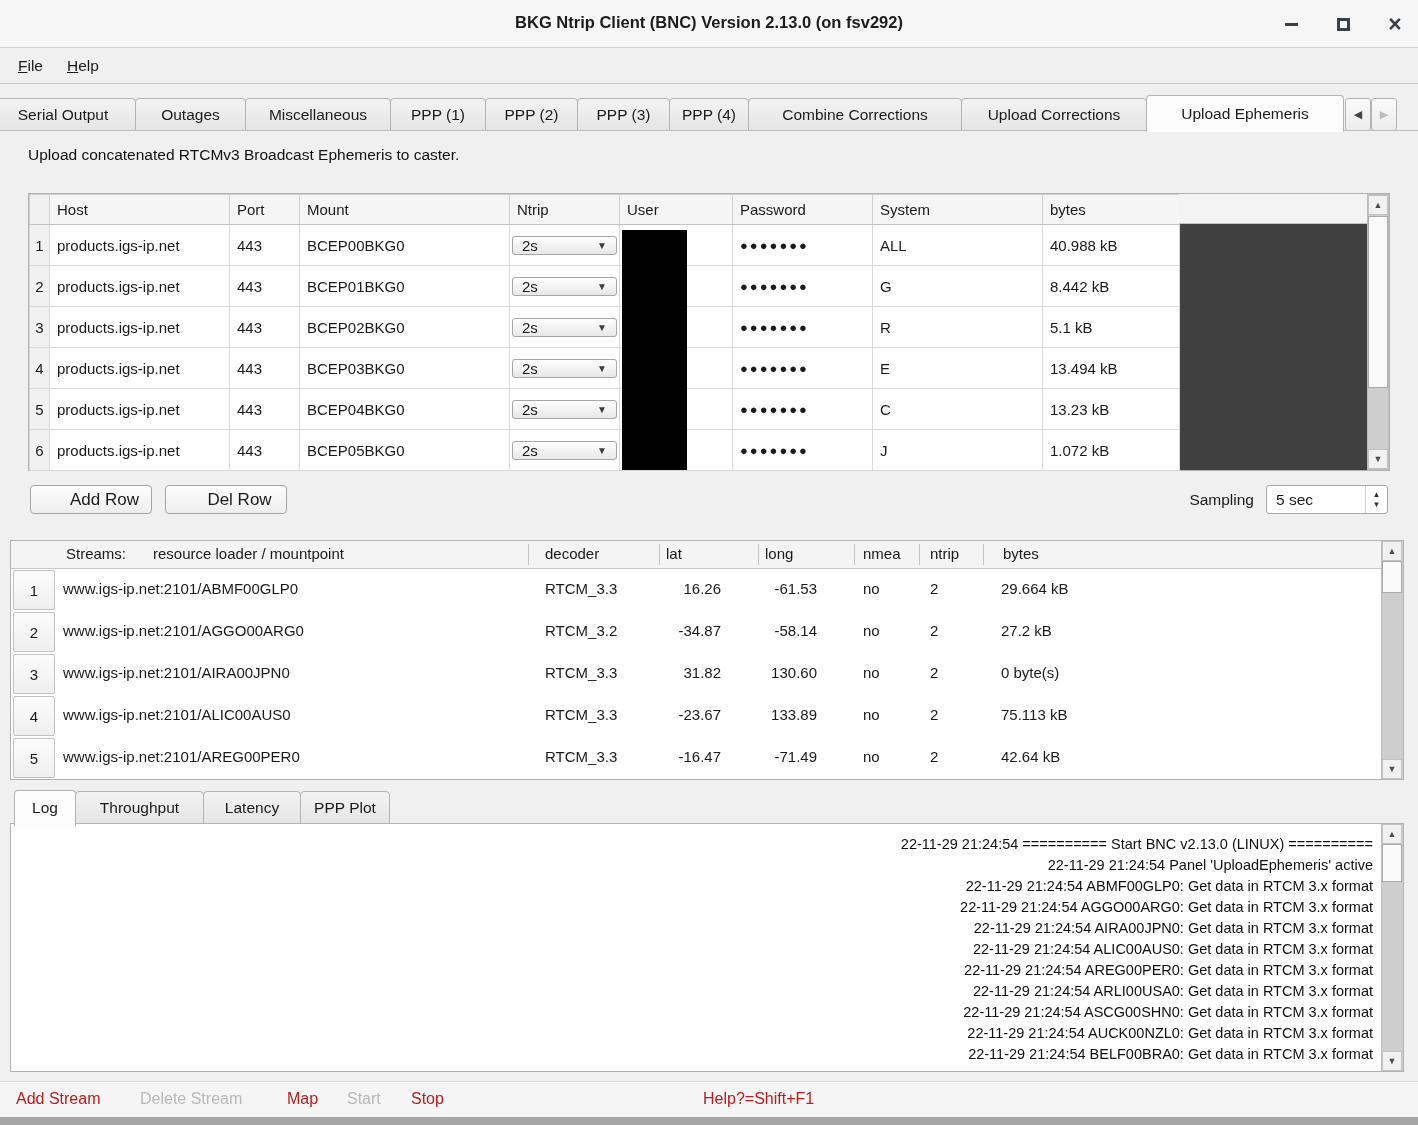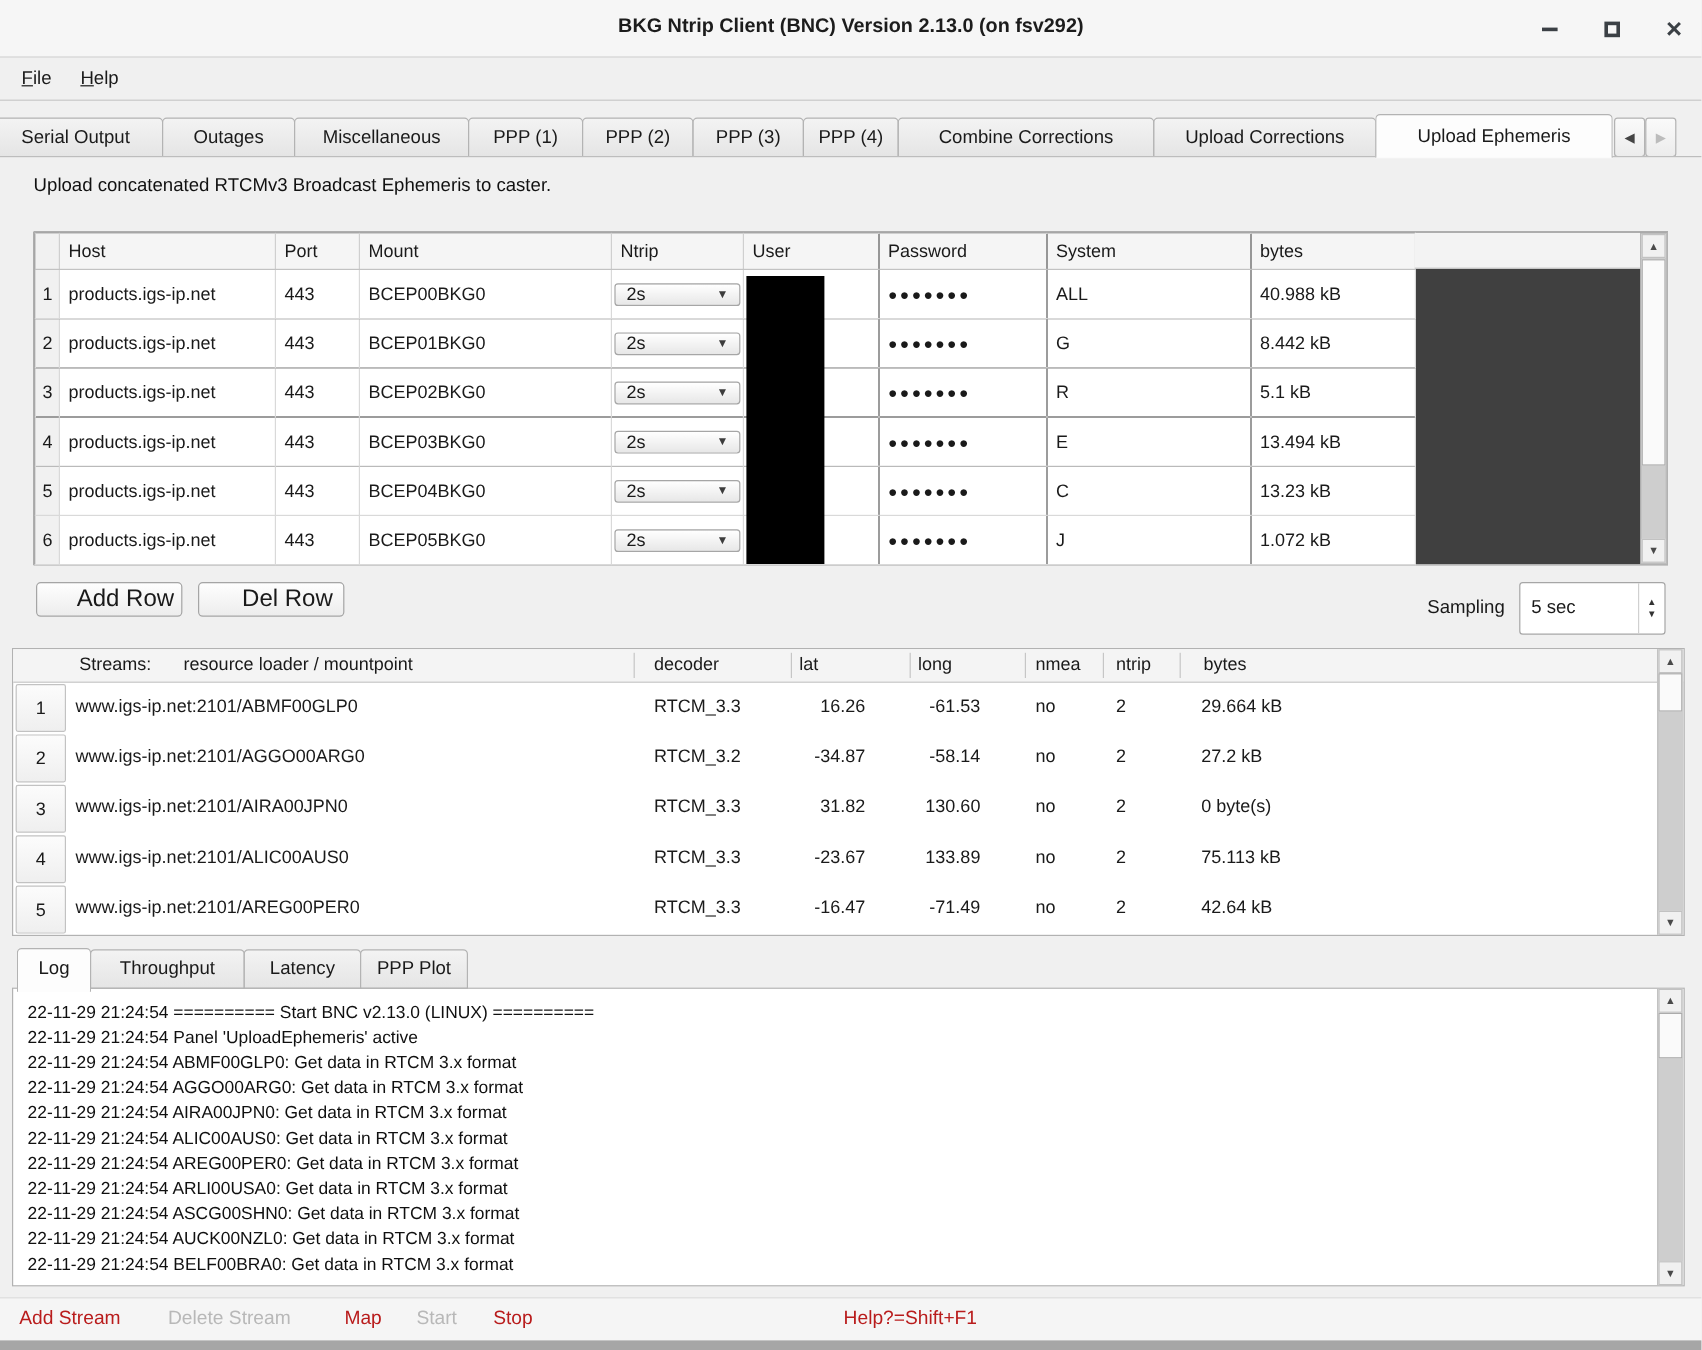--- a/index.html
+++ b/index.html
@@ -51,24 +51,24 @@
   
   .vscroll { position:absolute; width:22px; background:#cecece; border:1px solid #bdbdbd; }
   .vs-btn { position:absolute; left:0; width:20px; height:20px; background:#f1f1f1; border:1px solid #c2c2c2; display:flex; align-items:center; justify-content:center; font-size:9px; color:#4a4a4a; }
   .vs-btn.up { top:0; }
   .vs-btn.down { bottom:0; }
   .vs-thumb { position:absolute; left:0; width:20px; background:#fafafa; border:1px solid #ababab; }
 
   .upload-scroll { right:0; top:0; height:276px; }
 
   .row-btns { position:absolute; top:354px; left:30px; display:flex; gap:13px; }
-  .pushbtn { width:122px; height:29px; border:1px solid #a5a5a5; border-radius:4px; background:linear-gradient(180deg,#fefefe,#ededed); font-size:20px; display:flex; align-items:center; justify-content:center;padding-left:27px; }
+  .pushbtn { width:122px; height:29px; border:1px solid #a5a5a5; border-radius:4px; background:linear-gradient(180deg,#fefefe,#ededed); font-size:17px; display:flex; align-items:center; justify-content:center;padding-left:27px; }
   .sampling { position:absolute; top:354px; right:30px; display:flex; align-items:center; gap:12px; }
   .sampling-label { font-size:15.5px; }
-  .spinbox { width:122px; height:44px; border:1px solid #a6a6a6; border-radius:3px; background:#fff; position:relative; display:flex; align-items:center; padding-left:9px; font-size:15.5px; }
+  .spinbox { width:122px; height:29px; border:1px solid #a6a6a6; border-radius:3px; background:#fff; position:relative; display:flex; align-items:center; padding-left:9px; font-size:15.5px; }
   .spin-btns { position:absolute; right:0; top:0; width:22px; height:100%; border-left:1px solid #d0d0d0; display:flex; flex-direction:column; align-items:center; justify-content:center; }
   .spin-btns span { font-size:8px; color:#333; line-height:1.2; }
 
   
   .streams-panel { position:absolute; left:10px; top:540px; width:1394px; height:240px; border:1px solid #b2b2b2; background:#fff; }
   .streams-header { position:absolute; left:0; top:0; right:0; height:28px; background:#f4f4f4; border-bottom:1px solid #c8c8c8; font-size:15px; }
   .sh-label { position:absolute; top:4px; white-space:nowrap; }
   .sh-sep { position:absolute; top:3px; bottom:3px; width:1px; background:#c6c6c6; }
   .srow { position:absolute; left:0; right:22px; height:42px; font-size:15px; }
   .srow span { position:absolute; top:11px; white-space:nowrap; }
@@ -77,21 +77,21 @@
   .srow .sdecoder { left:534px; }
   .srow .slat { left:640px; width:70px; text-align:right; }
   .srow .slong { left:740px; width:66px; text-align:right; }
   .srow .snmea { left:852px; }
   .srow .sntrip { left:919px; }
   .srow .sbytes { left:990px; }
   .streams-scroll { right:0; top:0; height:238px; border:none; border-left:1px solid #bdbdbd; }
 
   
   .log-tabbar { position:absolute; left:14px; top:790px; height:35px; display:flex; align-items:center; z-index:2; }
-  .log-pane { position:absolute; left:10px; top:823px; width:1394px; height:249px; border:1px solid #b2b2b2; background:#fff; overflow:hidden; z-index:1; }
+  .log-pane { position:absolute; left:10px; top:823px; width:1394px; height:249px; border:1px solid #b2b2b2; background:#fff; overflow:hidden; z-index:1;text-align:right; }
   .log-text { position:absolute; left:12px; top:10px; right:30px; font-size:14.5px; line-height:21px; color:#101010; white-space:nowrap; }
   .log-scroll { right:0; top:0; height:247px; border:none; border-left:1px solid #bdbdbd; }
 
   
   .toolbar { position:absolute; left:0; top:1081px; width:1418px; height:36px; background:#f5f5f5; border-top:1px solid #dcdcdc; font-size:16px; }
   .tool-item { position:absolute; top:8px; white-space:nowrap; color:#b91c1c; }
   .tool-item.disabled { color:#b8b8b8; }
   .bottom-strip { position:absolute; left:0; top:1117px; width:1418px; height:8px; background:#a6a6a6; }
 </style>
 </head>

